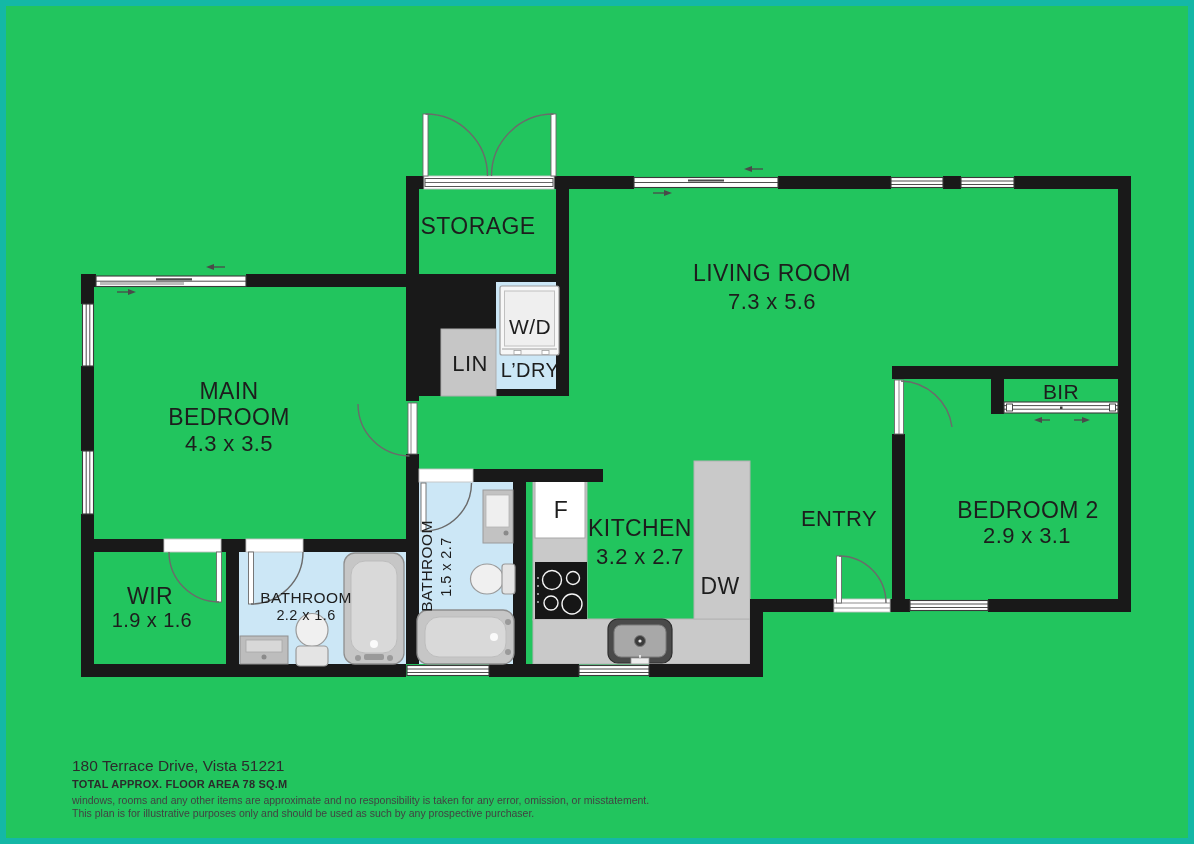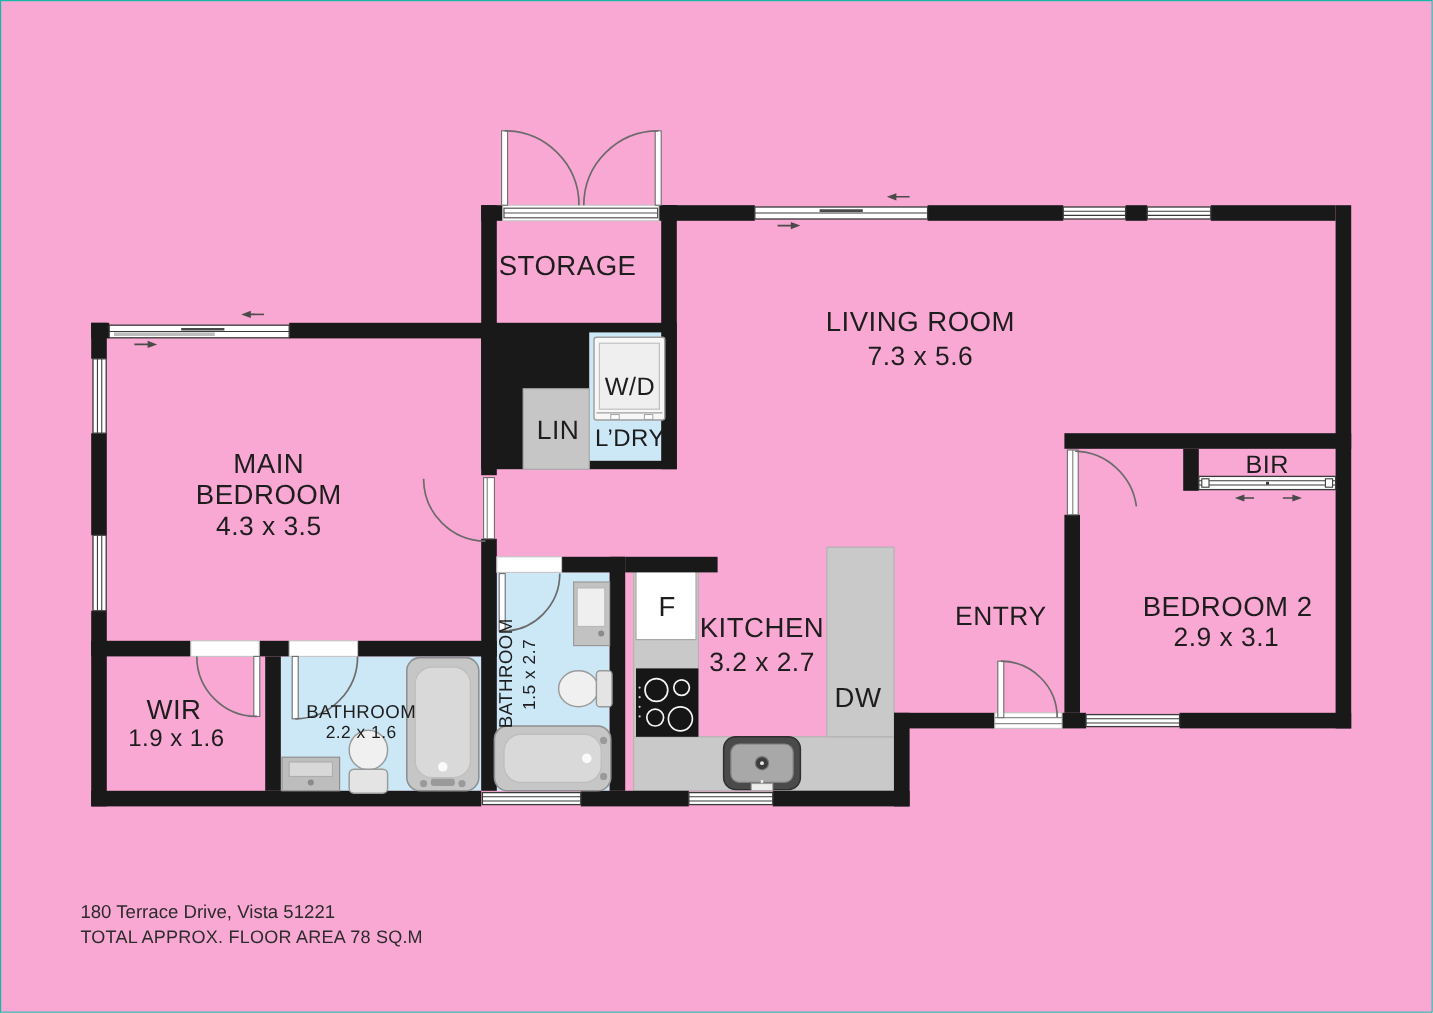--- a/index.html
+++ b/index.html
@@ -1,30 +1,30 @@
 <!DOCTYPE html>
 <html><head>
 <meta charset="utf-8">
 <style>
   html,body{margin:0;padding:0;background:#fff;}
   .page{
-    position:relative;width:1194px;height:844px;background:#f9a8d4;
-    border:1px solid #14b8a6;box-sizing:border-box;overflow:hidden;
+    position:relative;width:1194px;height:844px;background:#22c55e;
+    border:6px solid #14b8a6;box-sizing:border-box;overflow:hidden;
     font-family:"Liberation Sans",sans-serif;
   }
   svg{position:absolute;left:0;top:0;display:block;}
   svg text{
     font-family:"Liberation Sans",sans-serif;
     fill:#1d1d1d;letter-spacing:0.4px;
   }
   .footer{
     position:absolute;left:66px;top:751px;width:1060px;color:#2e2e2e;
   }
   .footer .address{font-size:15.5px;font-weight:500;color:#2b2b2b;margin:0 0 3px 0;}
-  .footer .area{font-size:15px;font-weight:400;color:#2b2b2b;margin:0 0 4px 0;letter-spacing:0.2px;}
+  .footer .area{font-size:11px;font-weight:700;color:#2b2b2b;margin:0 0 4px 0;letter-spacing:0.2px;}
   .footer .disclaimer{font-size:10.5px;line-height:13px;color:#424242;margin:0;font-weight:400;}
 </style>
 </head>
 <body>
 
 <div class="page">
 
 <svg width="1194" height="748" viewBox="0 0 1194 748">
 
   <g>
@@ -330,15 +330,17 @@
 
     <text x="524" y="328" font-size="21">W/D</text>
     <text x="464" y="365" font-size="22">LIN</text>
     <text x="524" y="371" font-size="20">L’DRY</text>
   </g>
 </svg>
 
   <div class="footer">
     <p class="address">180 Terrace Drive, Vista 51221</p>
     <p class="area">TOTAL APPROX. FLOOR AREA 78 SQ.M</p>
+    <p class="disclaimer">windows, rooms and any other items are approximate and no responsibility is taken for any error, omission, or misstatement.</p>
+    <p class="disclaimer">This plan is for illustrative purposes only and should be used as such by any prospective purchaser.</p>
   </div>
 
 </div>
 
 </body></html>

